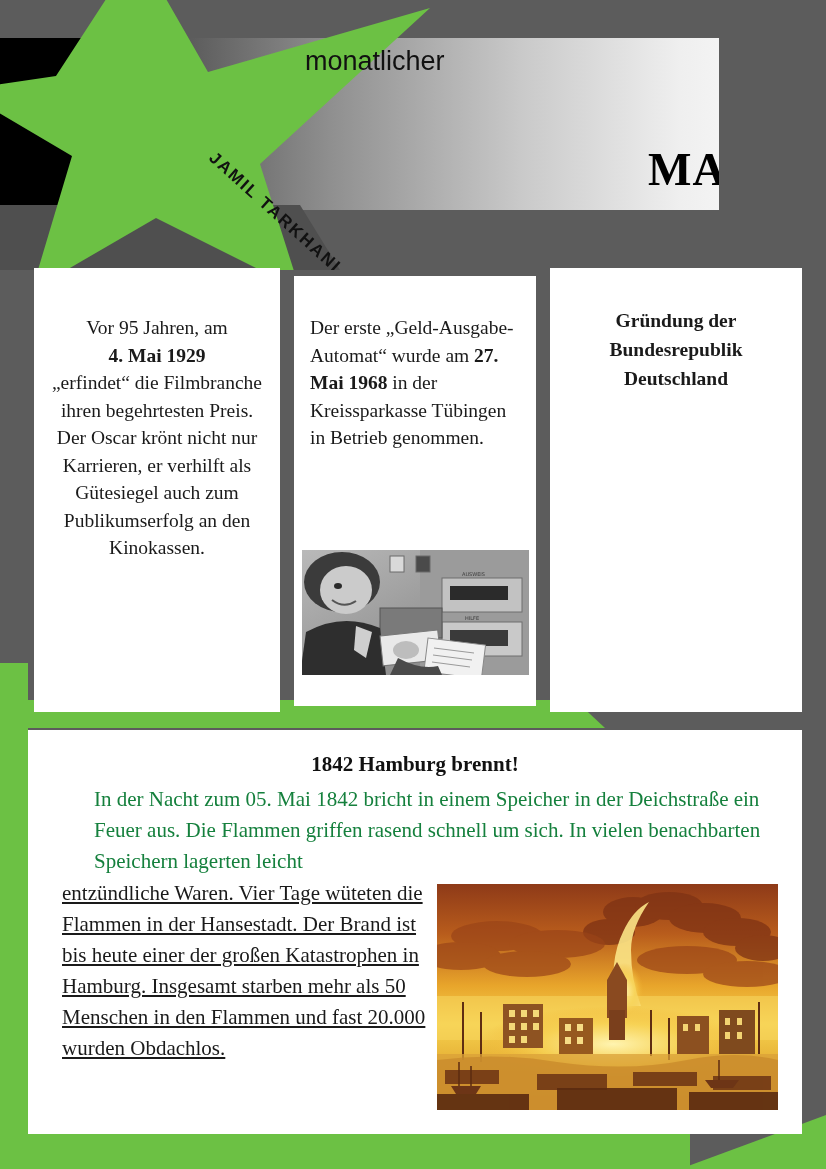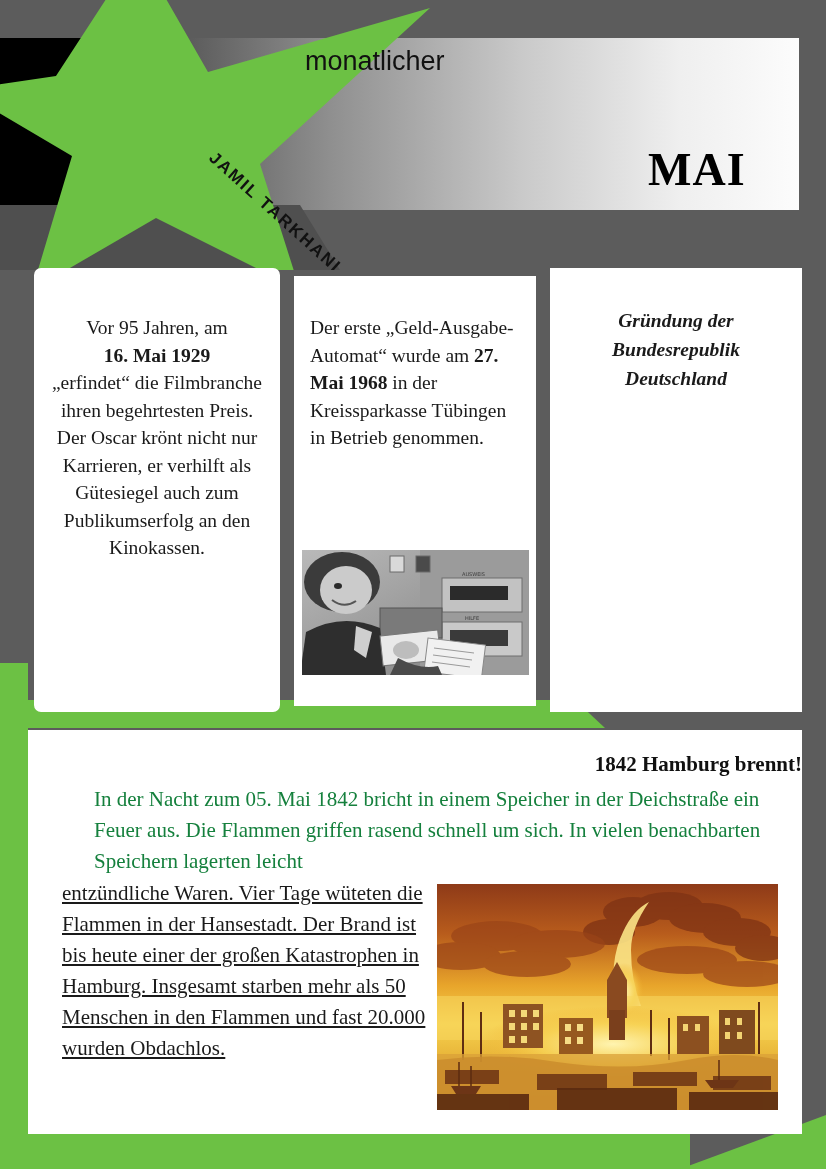--- a/index.html
+++ b/index.html
@@ -15,21 +15,21 @@
     width: 826px;
     height: 1169px;
     overflow: hidden;
     background: #5c5c5c;
   }
 
   
   .header {
     position: absolute;
     left: 0; top: 0;
-    width: 799px;
+    width: 719px;
     height: 270px;
     overflow: hidden;
     background: #5c5c5c;
   }
   .hdr-topstrip {
     position: absolute;
     left: 0; top: 0;
     width: 826px; height: 38px;
     background: #5c5c5c;
   }
@@ -142,21 +142,21 @@
     width: 166px; height: 84px;
     background: #6cc144;
     clip-path: polygon(166px 30px, 166px 84px, 20px 84px);
   }
 
   
   .card {
     position: absolute;
     background: #ffffff;
   }
-  .col1 { left: 34px;  top: 268px; width: 246px; height: 444px; border-radius: 7px; }
+  .col1 { left: 34px;  top: 268px; width: 246px; height: 444px; }
   .col2 { left: 294px; top: 276px; width: 242px; height: 430px; }
   .col3 { left: 550px; top: 268px; width: 252px; height: 444px; }
   .feature { left: 28px; top: 730px; width: 774px; height: 404px; }
 
   .col-body {
     font-family: "Liberation Serif", serif;
     font-size: 19.5px;
     line-height: 27.5px;
     color: #1a1a1a;
   }
@@ -170,21 +170,20 @@
   }
   .col3 .col-body {
     padding: 38px 14px 0 14px;
     text-align: center;
   }
   .col-heading {
     font-weight: bold;
     font-size: 19.5px;
     line-height: 29px;
     margin-bottom: 26px;
-    font-style: italic;
   }
   b { font-weight: bold; }
 
   
   .atm-photo {
     position: absolute;
     left: 302px; top: 550px;
     width: 227px; height: 125px;
     overflow: hidden;
     background: #8d8d8d;
@@ -198,21 +197,21 @@
     width: 341px; height: 226px;
     overflow: hidden;
     background: #c8801f;
   }
   .fire-photo svg { display:block; width: 100%; height: 100%; }
 
   .feature-title {
     position: absolute;
     left: 0; top: 22px;
     width: 774px;
-    text-align: right;
+    text-align: center;
     font-family: "Liberation Serif", serif;
     font-weight: bold;
     font-size: 21px;
     color: #111111;
   }
   .feature-top-text {
     position: absolute;
     left: 34px; top: 54px;
     width: 706px;
     font-family: Liberation Serif, serif;
@@ -255,21 +254,21 @@
     <div class="month">MAI</div>
   </div>
 
   <div class="green-left-topcut"></div>
   <div class="green-left-bar"></div>
   <div class="green-band"></div>
   <div class="green-bottom"></div>
   <div class="green-corner"></div>
 
   <div class="card col1">
-    <div class="col-body">Vor 95 Jahren, am<br><b>16. Mai 1929</b><br>„erfindet“ die Filmbranche ihren begehrtesten Preis. Der Oscar krönt nicht nur Karrieren, er verhilft als Gütesiegel auch zum Publikumserfolg an den Kinokassen.</div>
+    <div class="col-body">Vor 95 Jahren, am<br><b>4. Mai 1929</b><br>„erfindet“ die Filmbranche ihren begehrtesten Preis. Der Oscar krönt nicht nur Karrieren, er verhilft als Gütesiegel auch zum Publikumserfolg an den Kinokassen.</div>
   </div>
 
   <div class="card col2">
     <div class="col-body">Der erste „Geld-Ausgabe-Automat“ wurde am <b>27. Mai 1968</b> in der Kreissparkasse Tübingen in Betrieb genommen.</div>
   </div>
 
   <div class="atm-photo">
     <svg viewBox="0 0 227 125" xmlns="http://www.w3.org/2000/svg">
       <defs>
         <linearGradient id="wallg" x1="0" y1="0" x2="1" y2="1">

